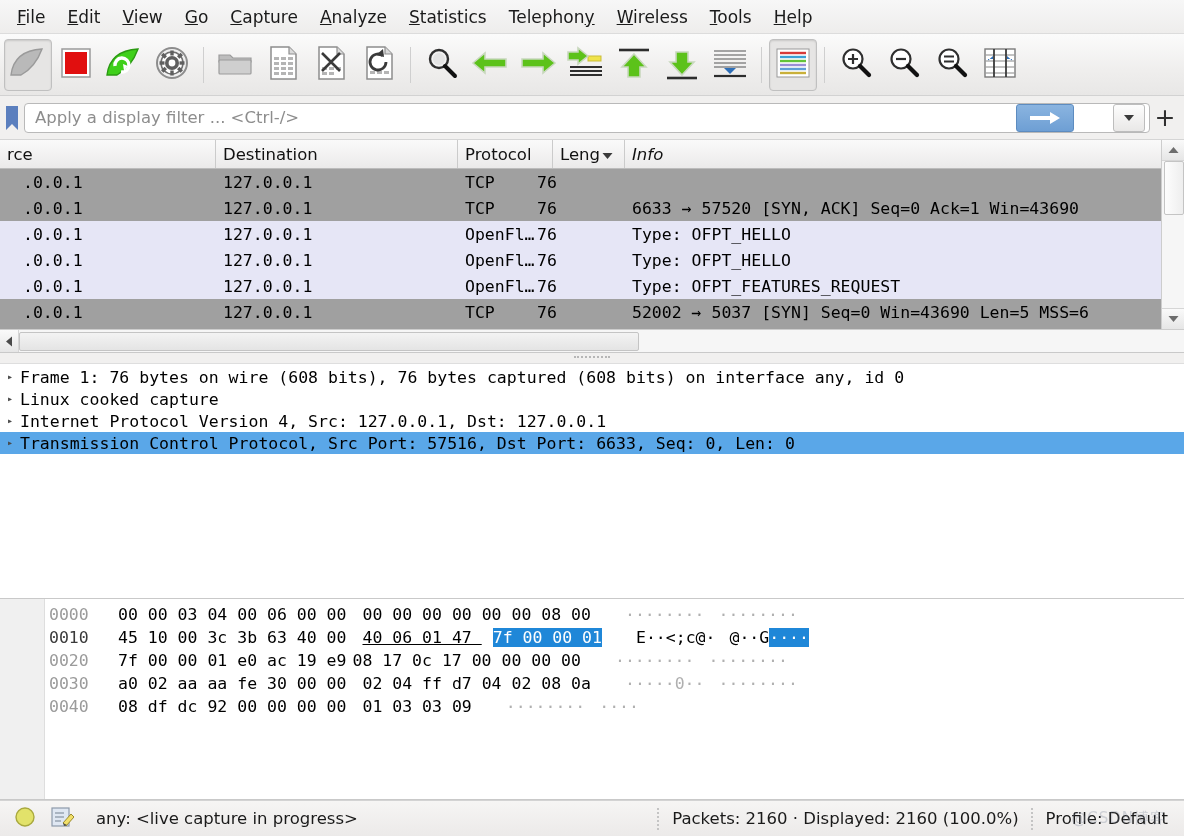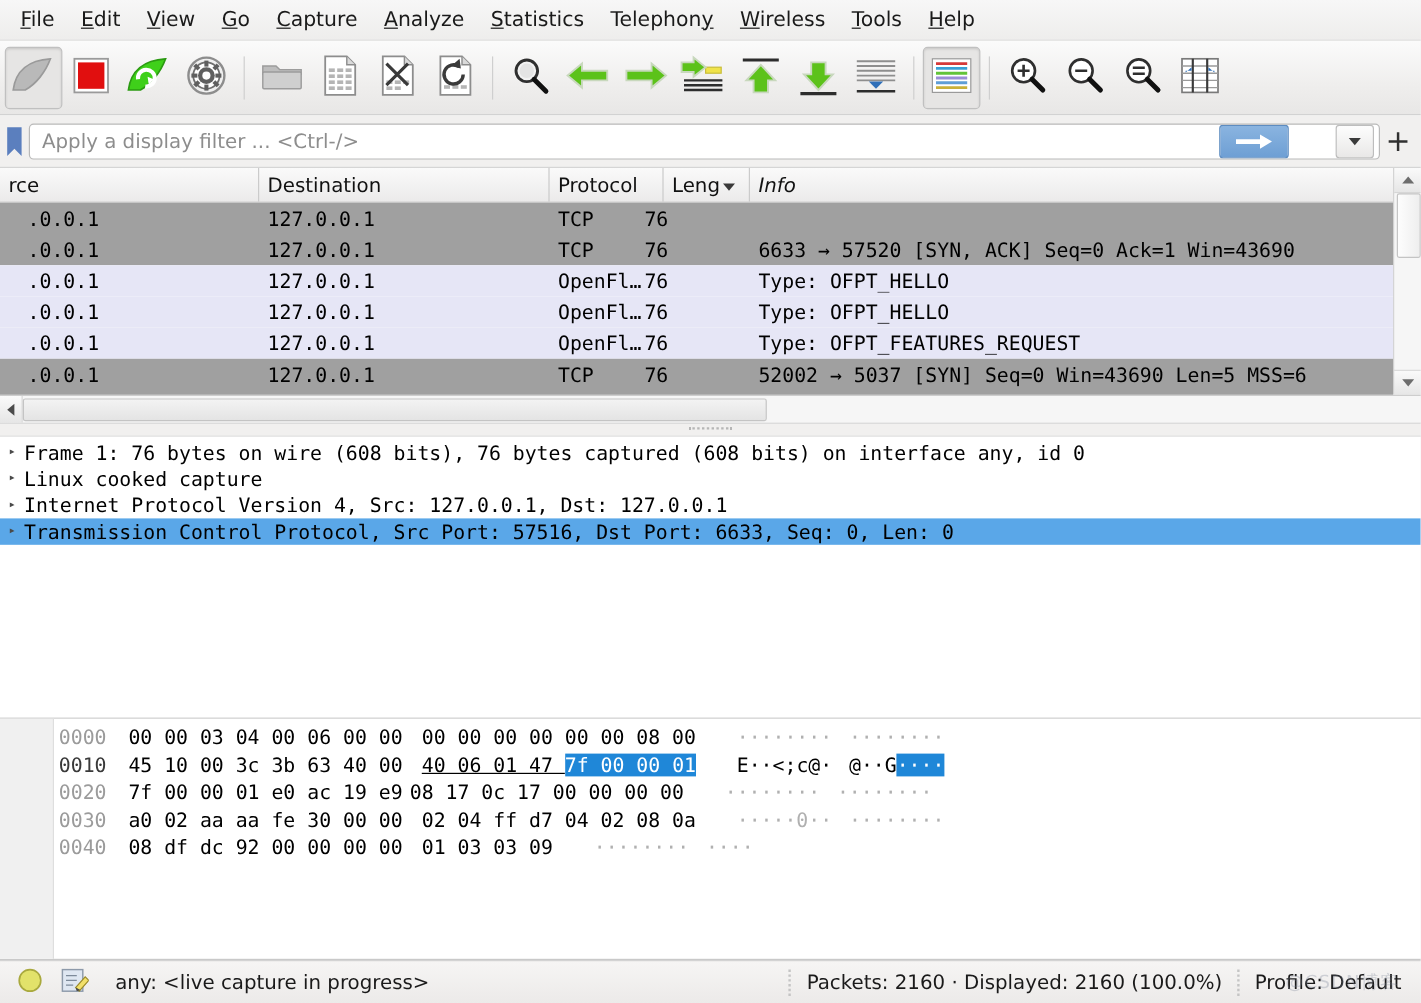--- a/index.html
+++ b/index.html
@@ -186,21 +186,21 @@
   }
   .hex-gutter { width: 44px; flex:0 0 44px; background: #f0f0f0; border-right:1px solid #dedede;}
   .hex-rows { flex:1; padding-top: 2px; }
   .hex-row {
     height: 23px; display:flex; align-items:flex-end;
     font-family: "DejaVu Sans Mono","Liberation Mono", monospace;
     font-size: 16.5px; white-space: pre;
   }
   .hx-off { color: #9b9b9b; width: 62px; flex:0 0 62px; padding-left: 4px; box-sizing:border-box;}
   .hx-off.sel { color: #3a3a3a; }
-  .hx-bytes { color: #000; letter-spacing: 0px; }
+  .hx-bytes { color: #000; letter-spacing: 0px; margin-left: 11px; }
   .hx-ascii { color: #000; margin-left: 34px; }
   .hx-hl { background: #1f87d8; color: #ffffff; }
   .hx-dot { color: #b0b0b0; }
 
   
   .statusbar {
     height: 36px; min-height:36px;
     background: linear-gradient(to bottom,#f6f5f4,#eceae9);
     border-top: 1px solid #d3d3d3;
     display: flex; align-items: center;

